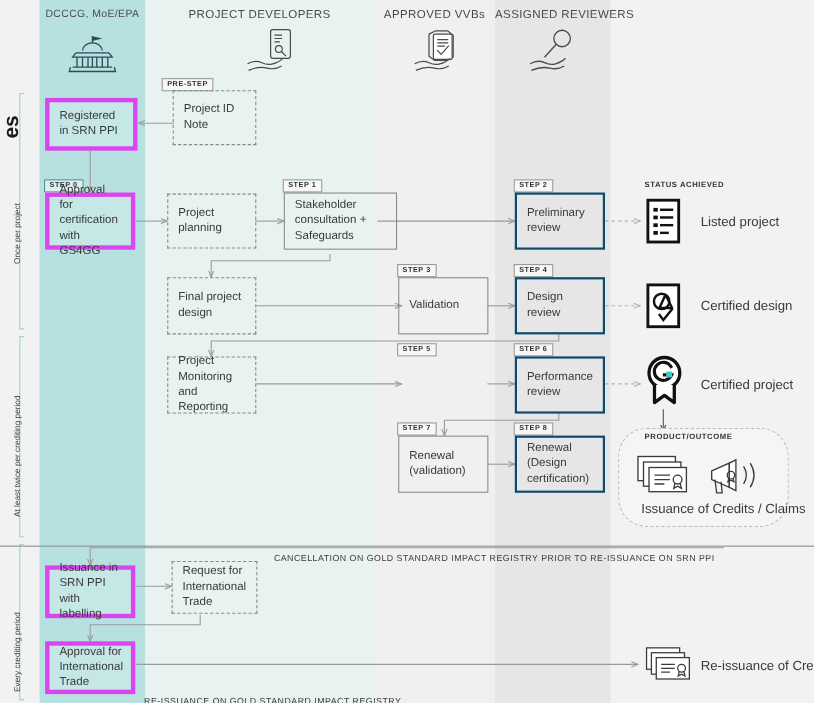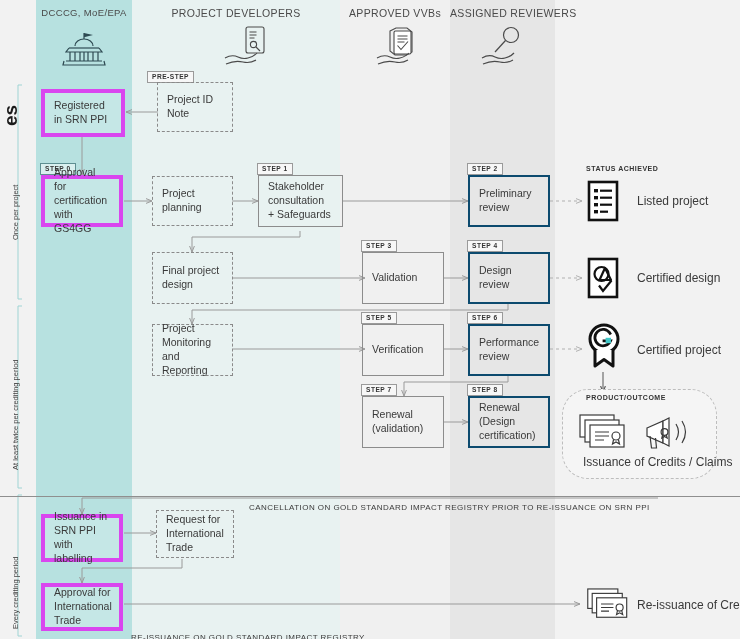--- a/index.html
+++ b/index.html
@@ -252,21 +252,21 @@
   <div class="chip chip-teal" style="left:40px; top:163px;">STEP 0</div>
   <div class="box box-solid-teal" style="left:41px; top:175px; width:82px; height:52px;">
     <span>Approval for certification with GS4GG</span>
   </div>
 
   <div class="box box-dashed" style="left:152px; top:176px; width:81px; height:50px;">
     <span>Project planning</span>
   </div>
 
   <div class="chip chip-gray" style="left:257px; top:163px;">STEP 1</div>
-  <div class="box box-solid-gray" style="left:258px; top:175px; width:85px; height:52px;justify-content:flex-end;">
+  <div class="box box-solid-gray" style="left:258px; top:175px; width:103px; height:52px;justify-content:flex-end;">
     <span>Stakeholder consultation + Safeguards</span>
   </div>
 
   <div class="chip chip-gray" style="left:467px; top:163px;">STEP 2</div>
   <div class="box box-solid-rev" style="left:468px; top:175px; width:82px; height:52px;">
     <span>Preliminary review</span>
   </div>
 
   <div class="box box-dashed" style="left:152px; top:252px; width:81px; height:52px;">
     <span>Final project design</span>
@@ -280,23 +280,20 @@
   <div class="chip chip-gray" style="left:467px; top:240px;">STEP 4</div>
   <div class="box box-solid-rev" style="left:468px; top:252px; width:82px; height:52px;">
     <span>Design review</span>
   </div>
 
   <div class="box box-dashed" style="left:152px; top:324px; width:81px; height:52px;">
     <span>Project Monitoring and Reporting</span>
   </div>
 
   <div class="chip chip-gray" style="left:361px; top:312px;">STEP 5</div>
-  <div class="box box-solid-gray" style="left:362px; top:324px; width:82px; height:52px;">
-    <span>Verification</span>
-  </div>
 
   <div class="chip chip-gray" style="left:467px; top:312px;">STEP 6</div>
   <div class="box box-solid-rev" style="left:468px; top:324px; width:82px; height:52px;">
     <span>Performance review</span>
   </div>
 
   <div class="chip chip-gray" style="left:361px; top:384px;">STEP 7</div>
   <div class="box box-solid-gray" style="left:362px; top:396px; width:82px; height:52px;">
     <span>Renewal (validation)</span>
   </div>

